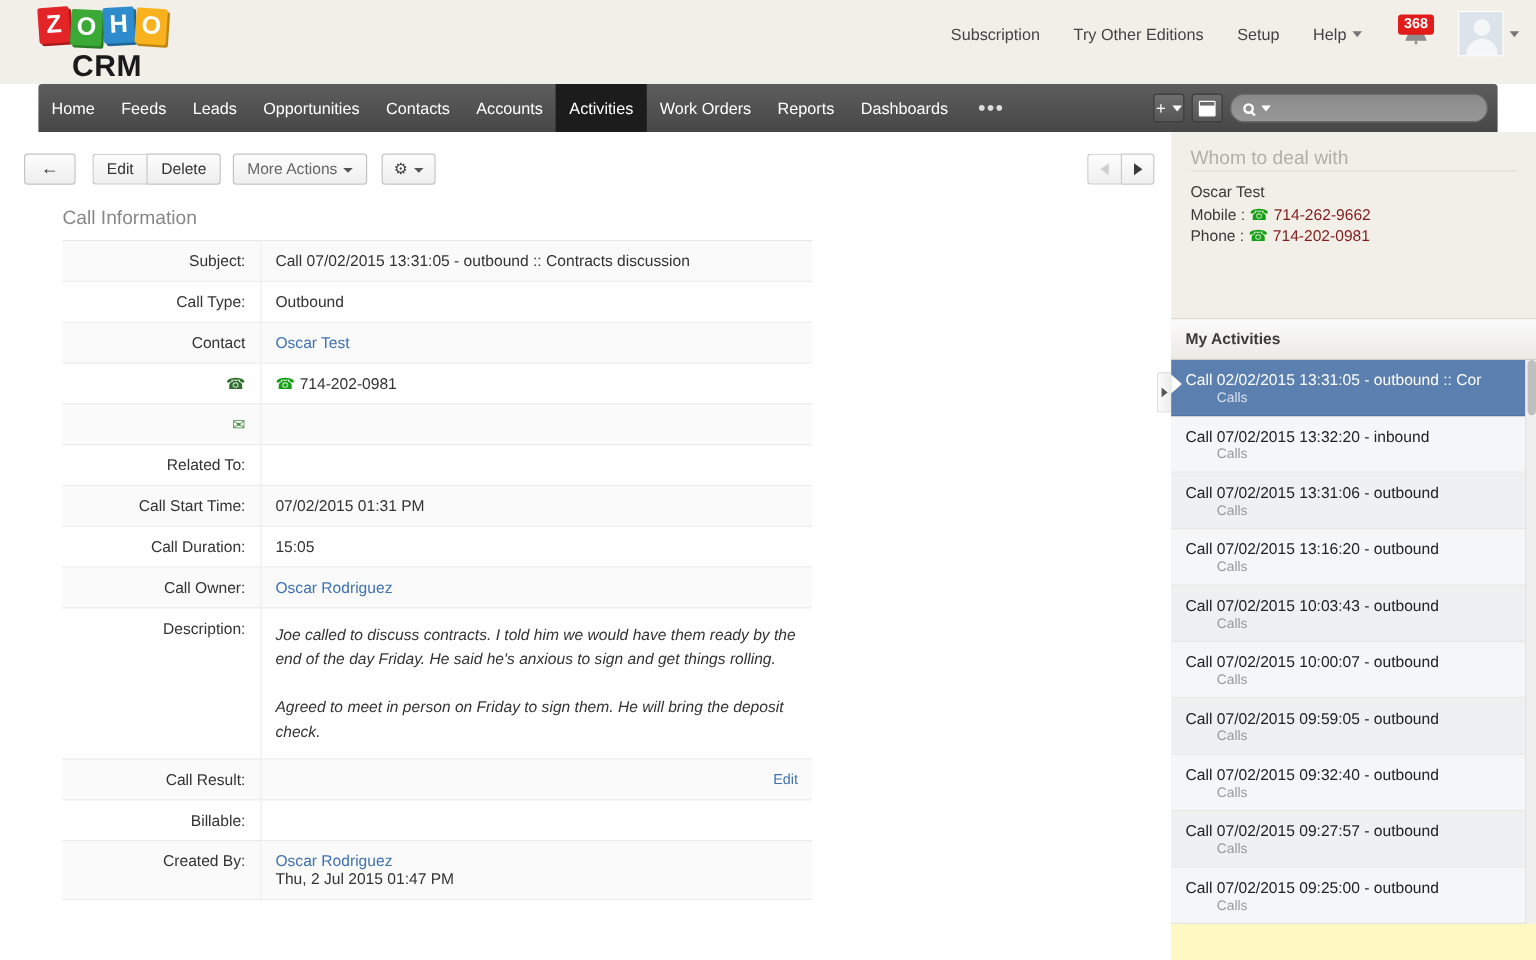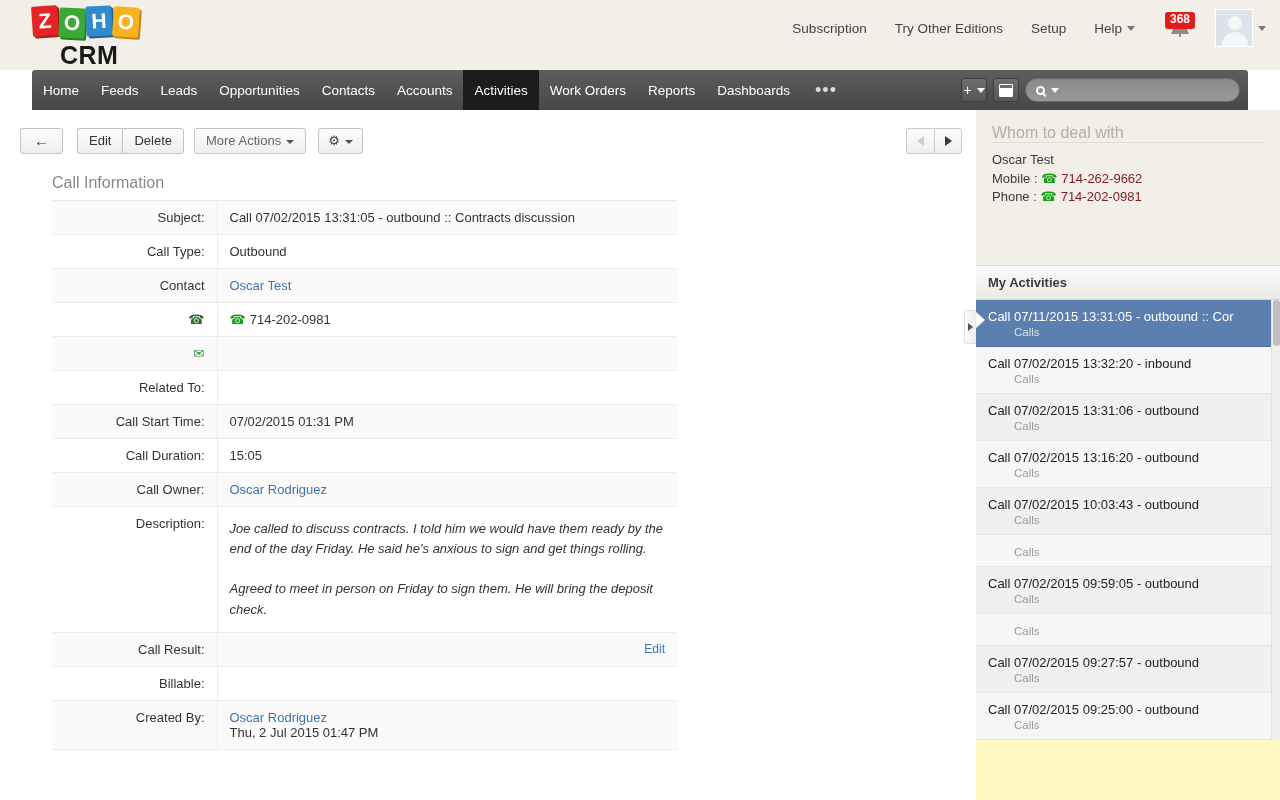--- a/index.html
+++ b/index.html
@@ -457,47 +457,49 @@
         <span class="phone-ico">☎</span><a class="link">714-202-0981</a>
       </div>
     </div>
 
     <div class="activities-panel">
       <div class="act-header">My Activities</div>
       <div class="act-list">
 
         <div class="act-item selected">
           <span class="sel-pointer"></span>
-          <div class="act-title">Call 07/11/2015 13:31:05 - outbound :: Cor</div>
+          <div class="act-title">Call 02/02/2015 13:31:05 - outbound :: Cor</div>
           <div class="act-sub">Calls</div>
         </div>
         <div class="act-item">
           <div class="act-title">Call 07/02/2015 13:32:20 - inbound</div>
           <div class="act-sub">Calls</div>
         </div>
         <div class="act-item">
           <div class="act-title">Call 07/02/2015 13:31:06 - outbound</div>
           <div class="act-sub">Calls</div>
         </div>
         <div class="act-item">
           <div class="act-title">Call 07/02/2015 13:16:20 - outbound</div>
           <div class="act-sub">Calls</div>
         </div>
         <div class="act-item">
           <div class="act-title">Call 07/02/2015 10:03:43 - outbound</div>
           <div class="act-sub">Calls</div>
         </div>
         <div class="act-item">
+          <div class="act-title">Call 07/02/2015 10:00:07 - outbound</div>
           <div class="act-sub">Calls</div>
         </div>
         <div class="act-item">
           <div class="act-title">Call 07/02/2015 09:59:05 - outbound</div>
           <div class="act-sub">Calls</div>
         </div>
         <div class="act-item">
+          <div class="act-title">Call 07/02/2015 09:32:40 - outbound</div>
           <div class="act-sub">Calls</div>
         </div>
         <div class="act-item">
           <div class="act-title">Call 07/02/2015 09:27:57 - outbound</div>
           <div class="act-sub">Calls</div>
         </div>
         <div class="act-item">
           <div class="act-title">Call 07/02/2015 09:25:00 - outbound</div>
           <div class="act-sub">Calls</div>
         </div>

